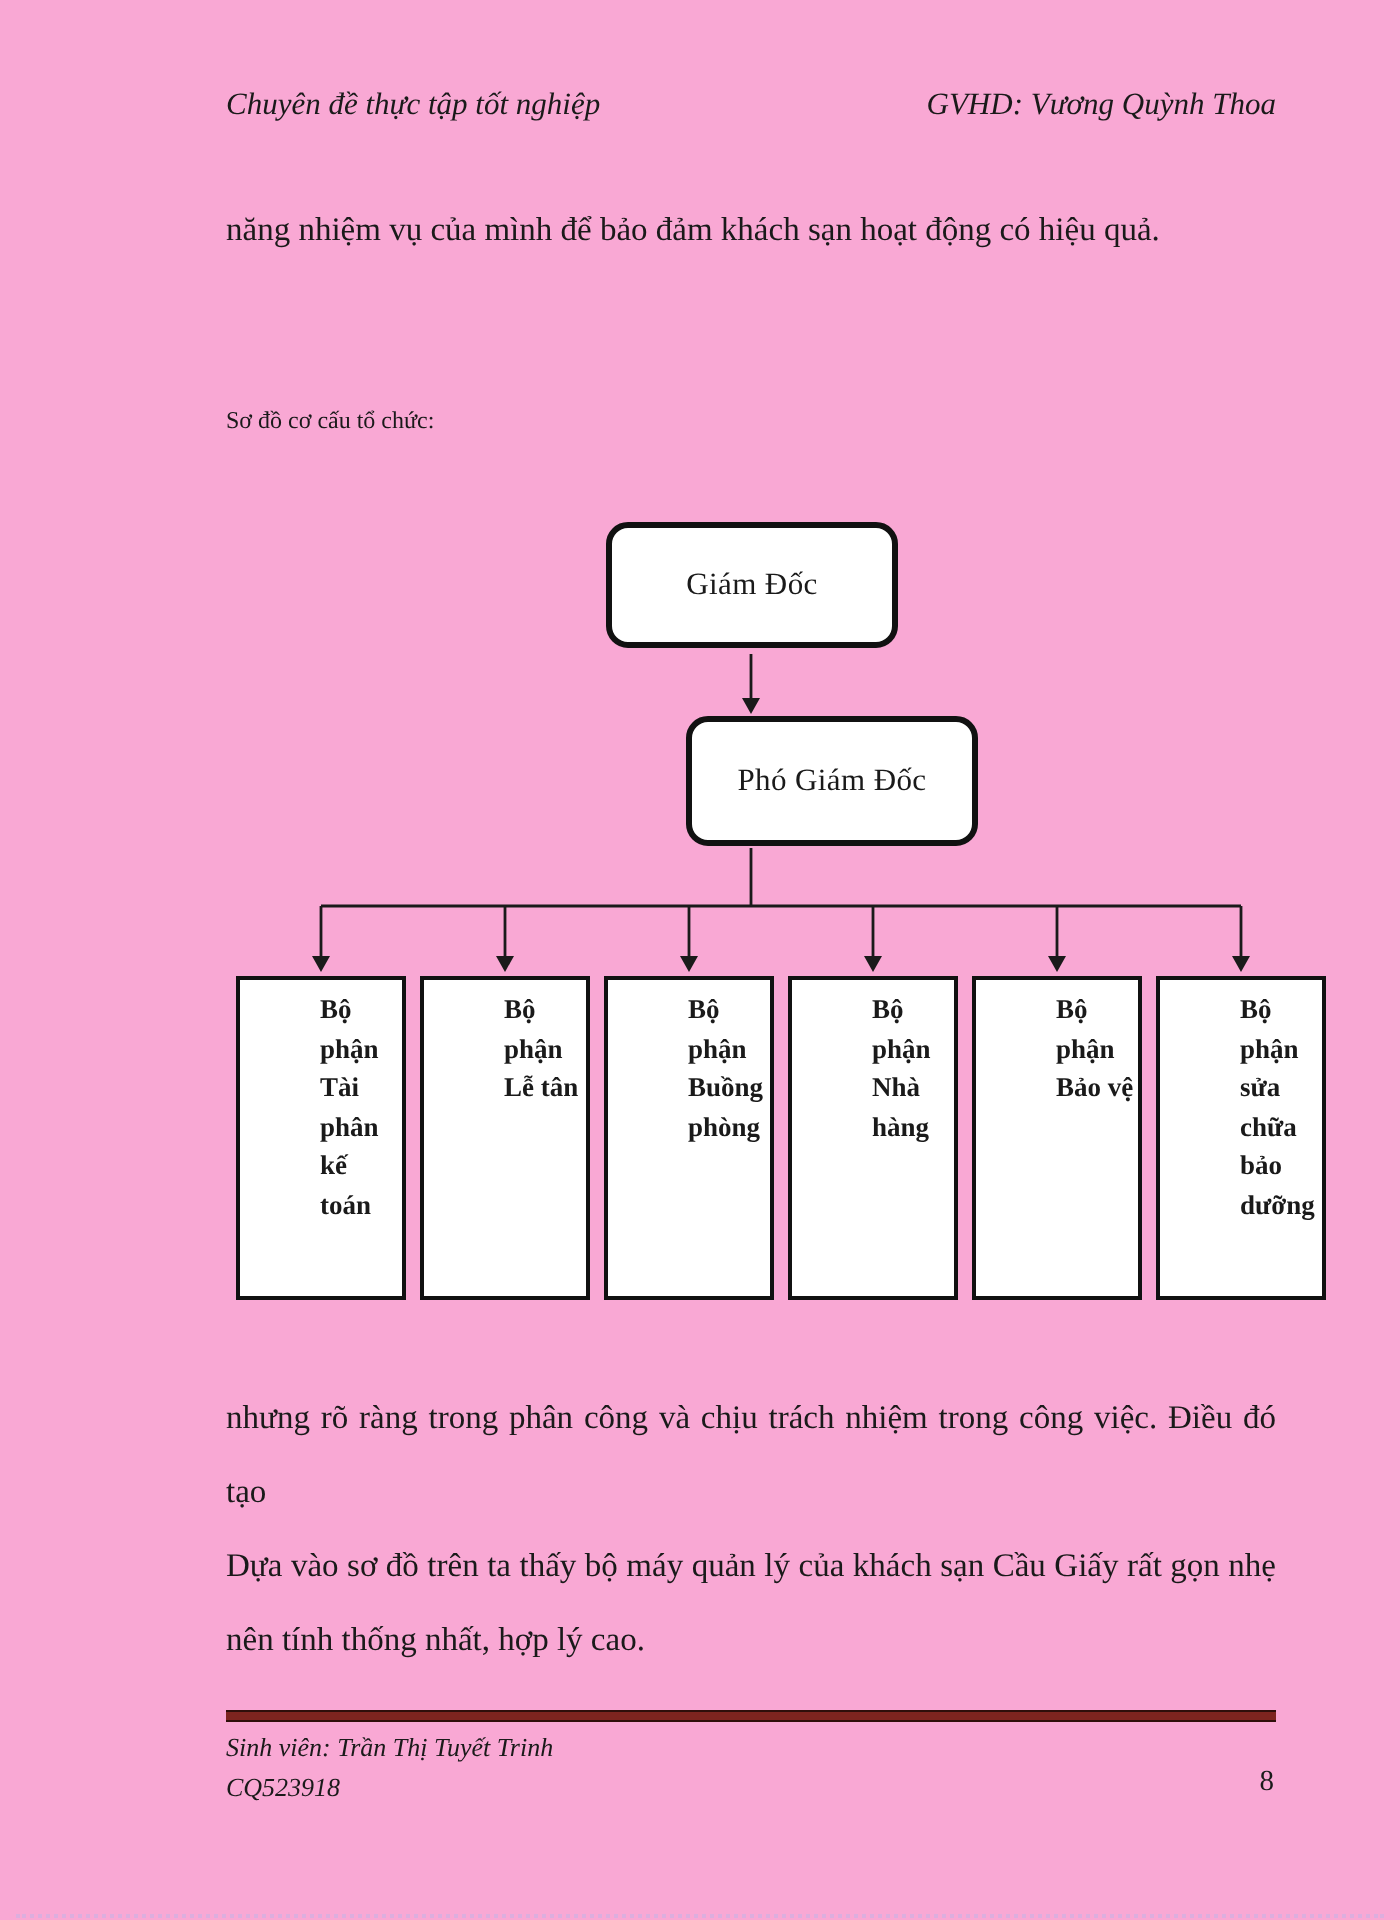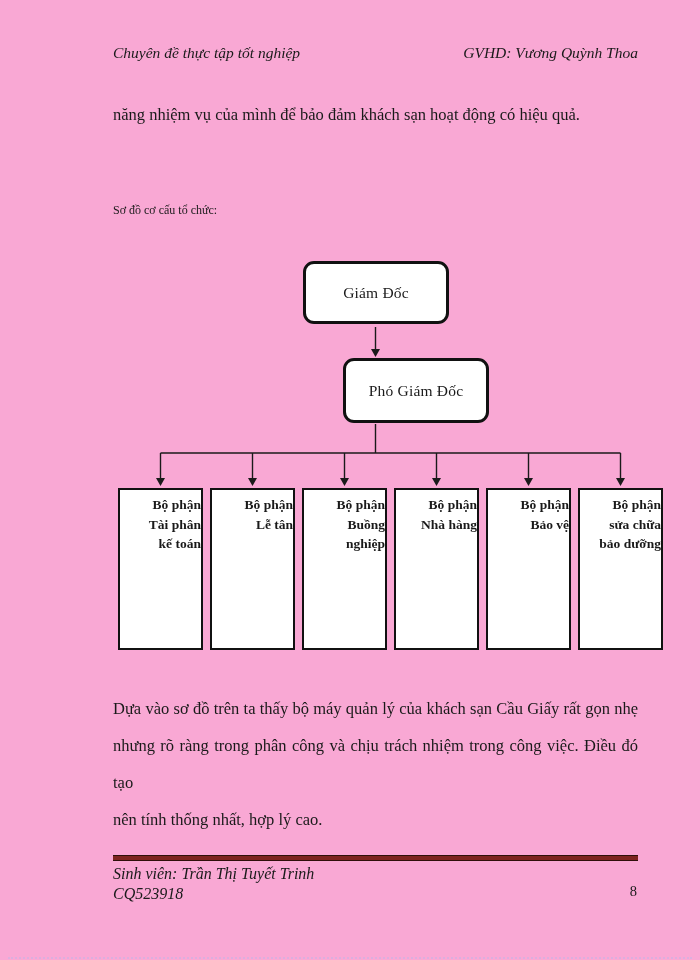--- a/index.html
+++ b/index.html
@@ -28,29 +28,29 @@
   }
   .node-director { left:303px; top:261px; width:146px; height:63px;justify-content:center; }
   .node-deputy   { left:303px; top:358px; width:146px; height:65px;margin-left:40px; }
   .dept-row {
     position:absolute; left:118px; top:488px; width:545px; height:162px;
     display:flex; gap:7px;
   }
   .dept {
     flex:1 1 0; box-sizing:border-box; background:#fff;
     border:2px solid #111111; padding-top:5px;
-    text-align:right; font-weight:bold; font-size:13.5px; line-height:19.5px;
+    text-align:left; font-weight:bold; font-size:13.5px; line-height:19.5px;padding-left:40px;
   }
   .connectors { position:absolute; left:0; top:0; width:700px; height:960px; pointer-events:none; }
   
   .footer-rule {
     position:absolute; left:113px; top:855px; width:525px; height:4px;
     background:#7d241f; border-top:1px solid #2f0e0a; border-bottom:1px solid #2f0e0a;
   }
-  .footer-text { position:absolute; left:113px; top:864px; font-style:italic; font-size:16px; line-height:20px; }
+  .footer-text { position:absolute; left:113px; top:864px; font-style:italic; font-size:13px; line-height:20px; }
   .page-number { position:absolute; right:63px; top:883px; font-size:14.5px; }
   .bottom-dots { position:absolute; left:8px; right:8px; bottom:1px; border-bottom:2px dotted #dcaede; }
 </style>
 </head>
 <body>
 
 <div class="page">
 
   <div class="hdr hdr-left">Chuyên đề thực tập tốt nghiệp</div>
   <div class="hdr hdr-right">GVHD: Vương Quỳnh Thoa</div>
@@ -100,42 +100,42 @@
       <div>kế toán</div>
     </div>
     <div class="dept">
       <div>Bộ phận</div>
       <div>Lễ tân</div>
       <div></div>
     </div>
     <div class="dept">
       <div>Bộ phận</div>
       <div>Buồng</div>
-      <div>nghiệp</div>
+      <div>phòng</div>
     </div>
     <div class="dept">
       <div>Bộ phận</div>
       <div>Nhà hàng</div>
       <div></div>
     </div>
     <div class="dept">
       <div>Bộ phận</div>
       <div>Bảo vệ</div>
       <div></div>
     </div>
     <div class="dept">
       <div>Bộ phận</div>
       <div>sửa chữa</div>
       <div>bảo dưỡng</div>
     </div>
   </div>
 
   <div class="para p2">
+    <div class="ln full">nhưng rõ ràng trong phân công và chịu trách nhiệm trong công việc. Điều đó tạo</div>
     <div class="ln full">Dựa vào sơ đồ trên ta thấy bộ máy quản lý của khách sạn Cầu Giấy rất gọn nhẹ</div>
-    <div class="ln full">nhưng rõ ràng trong phân công và chịu trách nhiệm trong công việc. Điều đó tạo</div>
     <div class="ln">nên tính thống nhất, hợp lý cao.</div>
   </div>
 
   <div class="footer-rule"></div>
   <div class="footer-text">
     <div>Sinh viên: Trần Thị Tuyết Trinh</div>
     <div>CQ523918</div>
   </div>
   <div class="page-number">8</div>
 

